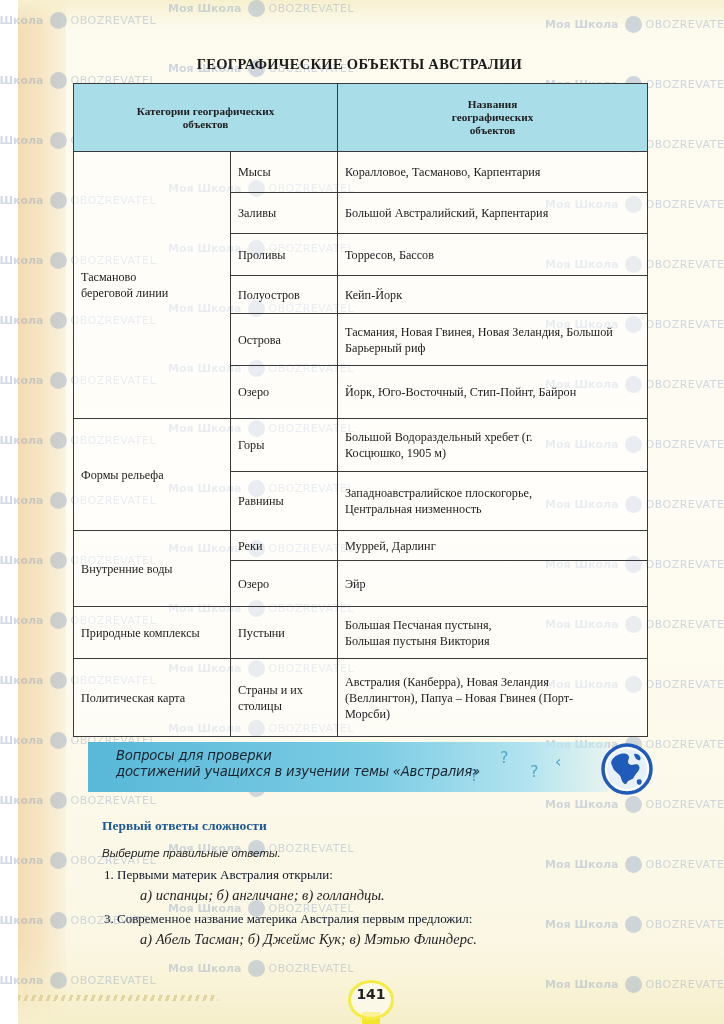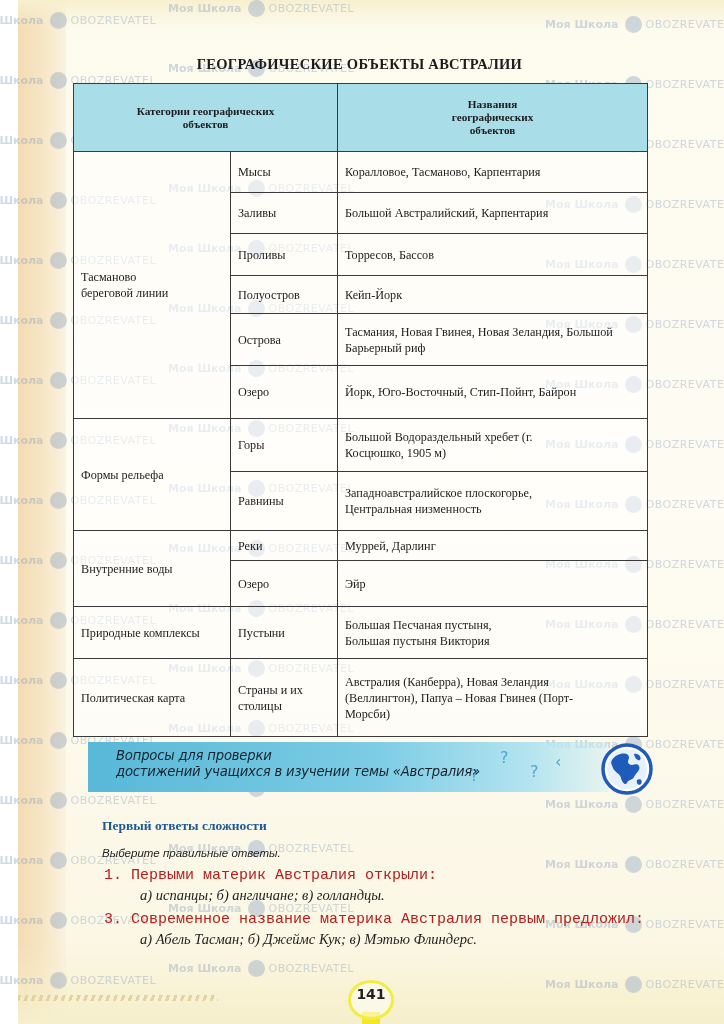--- a/index.html
+++ b/index.html
@@ -73,22 +73,22 @@
     position: absolute; left: 102px; top: 818px;
     font-weight: bold; font-size: 13.5px; color: #1d5a93;
     font-family: "Liberation Serif", serif;
   }
   .instruction {
     position: absolute; left: 102px; top: 847px;
     font-family: "Liberation Sans", sans-serif; font-style: italic;
     font-size: 11.5px; color: #222;
   }
   .question {
-    position: absolute; left: 104px; font-size: 15px; color: #b91c1c;
-    font-family: Liberation Mono, monospace;
+    position: absolute; left: 104px; font-size: 13px; color: #0f172a;
+    font-family: Liberation Serif, serif;
   }
   .answers {
     position: absolute; left: 140px; font-size: 14.5px; font-style: italic; color: #222;
     font-family: "Liberation Serif", serif;
   }
 
   .page-num-ring {
     position: absolute; left: 348px; top: 980px; width: 46px; height: 40px;
     border-radius: 50%; border: 3px solid #f4ec40; background: rgba(255,255,255,0.5);
   }

